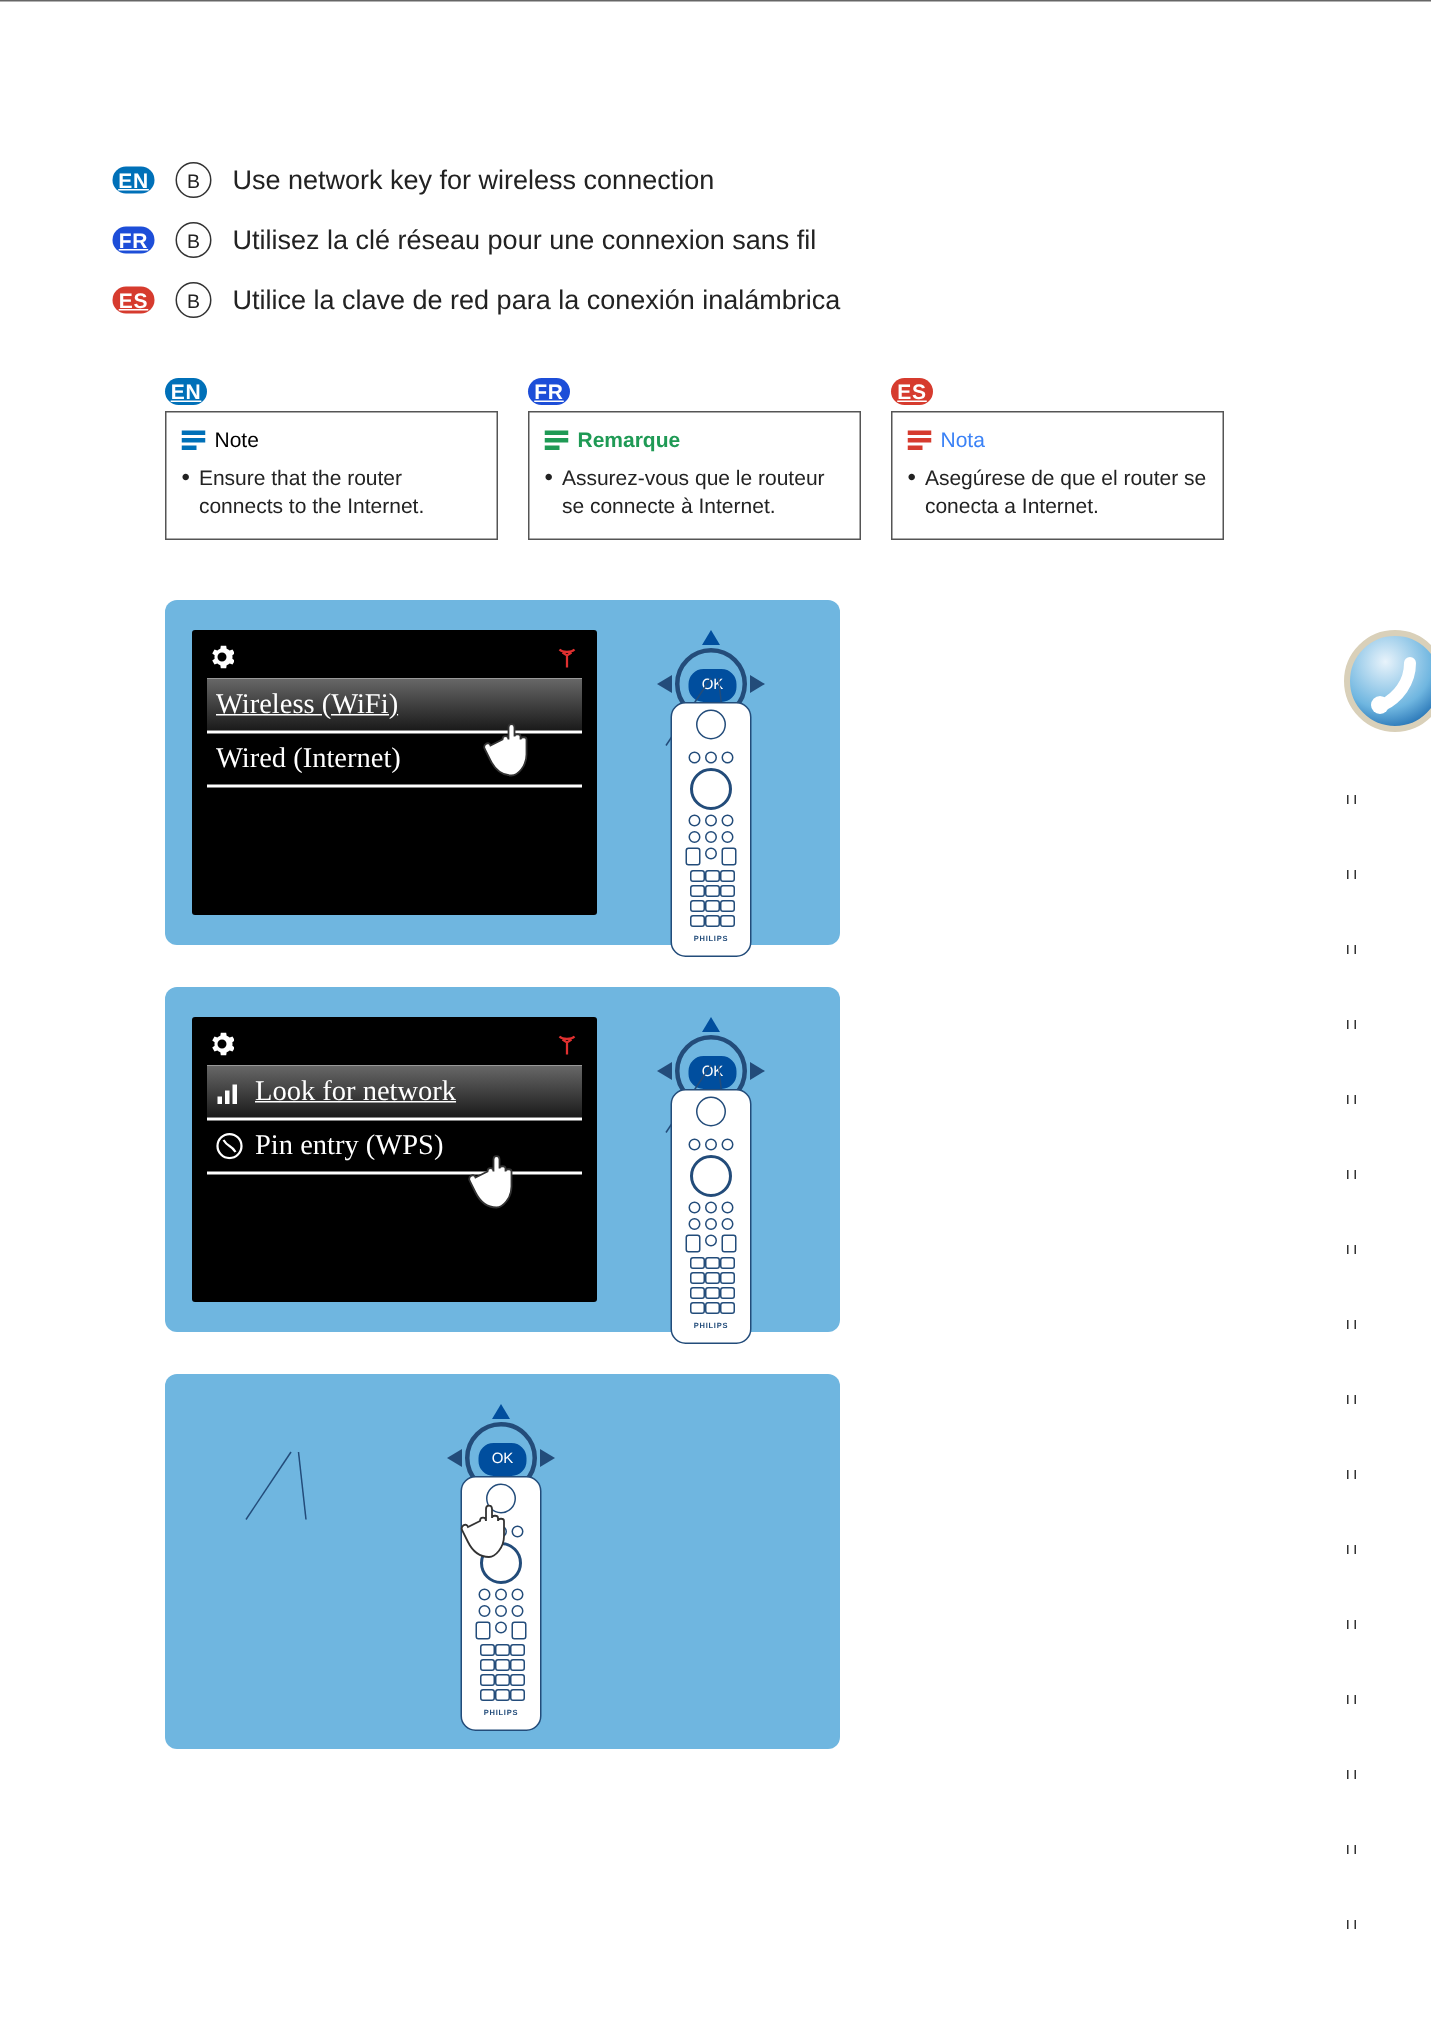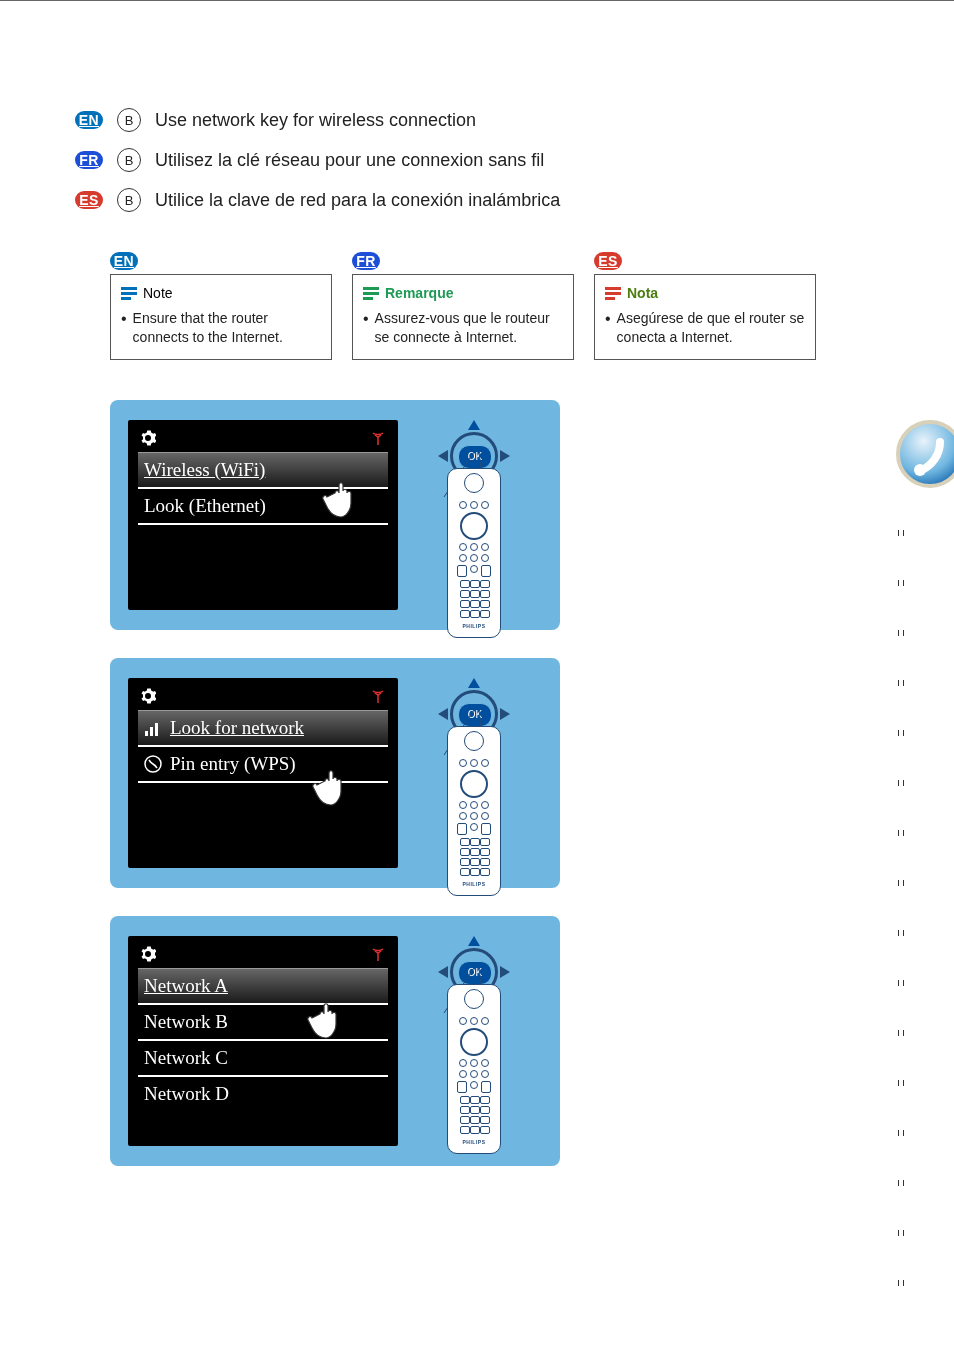--- a/index.html
+++ b/index.html
@@ -83,21 +83,21 @@
     margin-bottom: 8px;
     font-size: 14px;
   }
   .note-icon {
     width: 16px; height: 14px;
     display: inline-block;
   }
   .note-icon svg { display:block; }
   .note-title-en { color: #000000; font-weight: 500; }
   .note-title-fr { color: #1f9a55; font-weight: 700; }
-  .note-title-es { color: #4d7c0f; font-weight: 700; }
+  .note-title-es { color: #3b82f6; font-weight: 400; }
   .note-body {
     font-size: 14px;
     line-height: 1.35;
     display: flex;
     gap: 6px;
   }
   .bullet {
     font-size: 16px;
     line-height: 1;
     margin-top: 2px;
@@ -383,21 +383,21 @@
           <span class="antenna-icon">
             <svg viewBox="0 0 16 16">
                 <path stroke="#e03030" stroke-width="1.5" fill="none" d="M8 15V7M5 5l3 2 3-2M3 3c2 2 8 2 10 0"></path>
               </svg>
           </span>
         </div>
         <div class="menu-item selected">
           <span>Wireless (WiFi)</span>
         </div>
         <div class="menu-item nonselected">
-          <span>Look (Ethernet)</span>
+          <span>Wired (Internet)</span>
         </div>
       </div>
       <div class="remote-area">
         <div class="dpad">
           <div class="dpad-circle"></div>
           <div class="dpad-arrow dpad-up"></div>
           <div class="dpad-arrow dpad-down"></div>
           <div class="dpad-arrow dpad-left"></div>
           <div class="dpad-arrow dpad-right"></div>
           <div class="dpad-ok">OK</div>
@@ -543,46 +543,20 @@
         </div>
       </div>
       <div class="hand" style="top:95px;left:200px">
         <svg viewBox="0 0 60 60">
             <path fill="#fff" stroke="#333" stroke-width="1.2" d="M15 28c0-3 4-3 4 0v-8c0-3 4-3 4 0v6c0-2 4-2 4 0v2c0-2 4-2 4 0v10c0 8-6 14-10 14s-10-2-14-10l-4-8c-1-3 3-5 4-2z"></path>
           </svg>
       </div>
     </div>
 
     <div class="panel" style="height:250px">
-      <div class="screen" style="height:210px">
-        <div class="screen-header">
-          <span class="gear-icon">
-            <svg viewBox="0 0 16 16">
-                <path fill="#fff" d="M8 5a3 3 0 100 6 3 3 0 000-6zm7 3a7 7 0 01-.1 1.2l1.6 1.2-1.5 2.6-1.9-.7a6 6 0 01-2 1.2l-.3 2H7.2l-.3-2a6 6 0 01-2-1.2l-1.9.7L1.5 10.4l1.6-1.2A7 7 0 013 8c0-.4 0-.8.1-1.2L1.5 5.6 3 3l1.9.7a6 6 0 012-1.2l.3-2h3.6l.3 2a6 6 0 012 1.2l1.9-.7 1.5 2.6-1.6 1.2c.1.4.1.8.1 1.2z"></path>
-              </svg>
-          </span>
-          <span class="antenna-icon">
-            <svg viewBox="0 0 16 16">
-                <path stroke="#e03030" stroke-width="1.5" fill="none" d="M8 15V7M5 5l3 2 3-2M3 3c2 2 8 2 10 0"></path>
-              </svg>
-          </span>
-        </div>
-        <div class="menu-item selected">
-          <span>Network A</span>
-        </div>
-        <div class="menu-item nonselected">
-          <span>Network B</span>
-        </div>
-        <div class="menu-item nonselected">
-          <span>Network C</span>
-        </div>
-        <div class="menu-item nonselected" style="border-bottom:none">
-          <span>Network D</span>
-        </div>
-      </div>
       <div class="remote-area">
         <div class="dpad">
           <div class="dpad-circle"></div>
           <div class="dpad-arrow dpad-up"></div>
           <div class="dpad-arrow dpad-down"></div>
           <div class="dpad-arrow dpad-left"></div>
           <div class="dpad-arrow dpad-right"></div>
           <div class="dpad-ok">OK</div>
         </div>
         <svg class="zoom-lines" viewBox="0 0 60 60">

